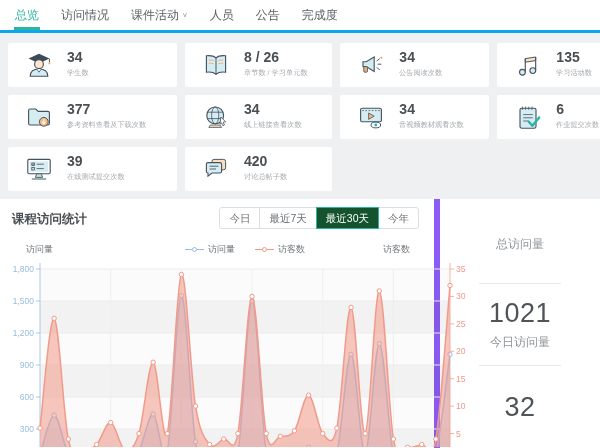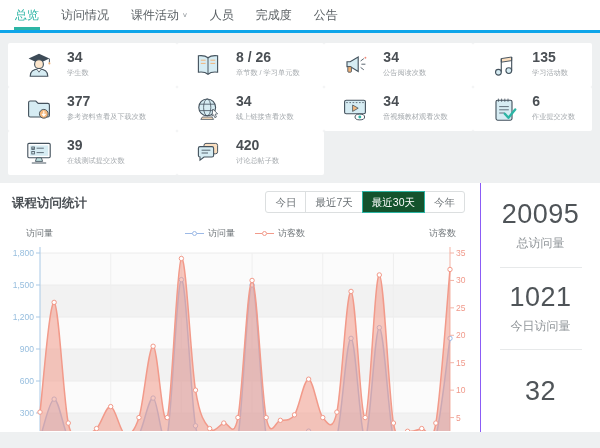--- a/index.html
+++ b/index.html
@@ -7,31 +7,31 @@
   body { font-family:"Liberation Sans", sans-serif; background:#eef0f1; position:relative; }
 
   
   .nav { background:#fff; height:33px; display:flex; align-items:stretch; padding-left:4px; border-bottom:3px solid #0ea5e9; }
   .nav-item { position:relative; display:flex; align-items:center; padding:0 11px; font-size:12px; color:#5a6064; cursor:pointer; }
   .nav-item .caret { font-size:8px; color:#9aa0a4; margin-left:3px; transform:scaleY(0.8); }
   .nav-item.active { color:#2cb5a5; }
   .nav-item.active::after { content:""; position:absolute; left:50%; transform:translateX(-50%); bottom:0; width:26px; height:3px; background:#2cb5a5; }
 
   
-  .cards { display:grid; grid-template-columns:repeat(4,1fr); margin:10px 8px 8px 8px; }
+  .cards { display:grid; grid-template-columns:repeat(4,1fr); gap:8px; margin:10px 8px 8px 8px; }
   .card { background:#fff; border-radius:2px; height:44px; display:flex; align-items:center; padding-left:15px; }
   .card-icon { width:32px; height:32px; flex:0 0 32px; margin-right:12px; }
   .card-icon svg { width:100%; height:100%; }
   .card-text { min-width:0; }
   .card-value { font-size:14px; font-weight:700; color:#4a4f54; line-height:15px; }
   .card-label { font-size:10px; color:#a4a9ad; white-space:nowrap; transform:scale(0.72); transform-origin:left center; margin-top:1px; }
 
   
   .panel { background:#fff; height:249px; display:flex; position:relative; }
-  .chart-area { width:481px; position:relative; border-right:1px solid #8b5cf6; }
+  .chart-area { width:440px; position:relative; border-right:6px solid #8b5cf6; }
   .chart-title { position:absolute; top:12px; left:12px; font-size:12.5px; font-weight:700; color:#4a4f54; z-index:3; }
   .range-group { position:absolute; top:8px; right:15px; display:flex; z-index:3; }
   .range-btn { font-size:10.5px; color:#6a7074; background:#fff; border:1px solid #dcdfe0; padding:4px 9px; margin-left:-1px; cursor:pointer; line-height:12px; }
   .range-btn:first-child { border-radius:3px 0 0 3px;text-align:right; }
   .range-btn:last-child { border-radius:0 3px 3px 0; }
   .range-btn.active { background:#14532d; border-color:#2cb5a5; color:#fff; position:relative; }
 
   .axis-row { position:absolute; top:44px; left:0; width:100%; z-index:2; font-size:9px; color:#6d7377; }
   .axis-name-left { position:absolute; left:26px; top:0; }
   .axis-name-right { position:absolute; right:24px; top:0; }
@@ -63,24 +63,24 @@
       <span>访问情况</span>
     </div>
     <div class="nav-item">
       <span>课件活动</span>
       <span class="caret">∨</span>
     </div>
     <div class="nav-item">
       <span>人员</span>
     </div>
     <div class="nav-item">
+      <span>公告</span>
+    </div>
+    <div class="nav-item">
       <span>完成度</span>
-    </div>
-    <div class="nav-item">
-      <span>公告</span>
     </div>
   </div>
 
 <div class="cards" id="cards">
     <div class="card">
       <span class="card-icon"><svg viewBox="0 0 40 40" fill="none">
           <path d="M20 6 L33 12 L20 18 L7 12 Z" fill="#3d4b57"></path>
           <line x1="33" y1="12" x2="33" y2="17" stroke="#44525d" stroke-width="1.2"></line>
           <circle cx="33" cy="18" r="1.3" fill="#f2b277"></circle>
           <circle cx="20" cy="19" r="5.5" fill="#fde6cc" stroke="#44525d" stroke-width="1.4"></circle>
@@ -347,21 +347,20 @@
           <circle cx="393.44827586206895" cy="240.05714285714285" r="2.2" fill="#fff" stroke="#f29a8a" stroke-width="1"></circle>
           <circle cx="407.58620689655174" cy="248.28571428571428" r="2.2" fill="#fff" stroke="#f29a8a" stroke-width="1"></circle>
           <circle cx="421.7241379310345" cy="245.54285714285714" r="2.2" fill="#fff" stroke="#f29a8a" stroke-width="1"></circle>
           <circle cx="435.86206896551727" cy="240.05714285714285" r="2.2" fill="#fff" stroke="#f29a8a" stroke-width="1"></circle>
           <circle cx="450" cy="86.45714285714286" r="2.2" fill="#fff" stroke="#f29a8a" stroke-width="1"></circle>
         </svg></div>
   </div>
 
   <div class="side-stats">
     <div class="stat-block">
-      <div class="stat-number">20095</div>
       <div class="stat-caption">总访问量</div>
     </div>
     <div class="stat-divider"></div>
     <div class="stat-block">
       <div class="stat-number">1021</div>
       <div class="stat-caption">今日访问量</div>
     </div>
     <div class="stat-divider"></div>
     <div class="stat-block">
       <div class="stat-number">32</div>

